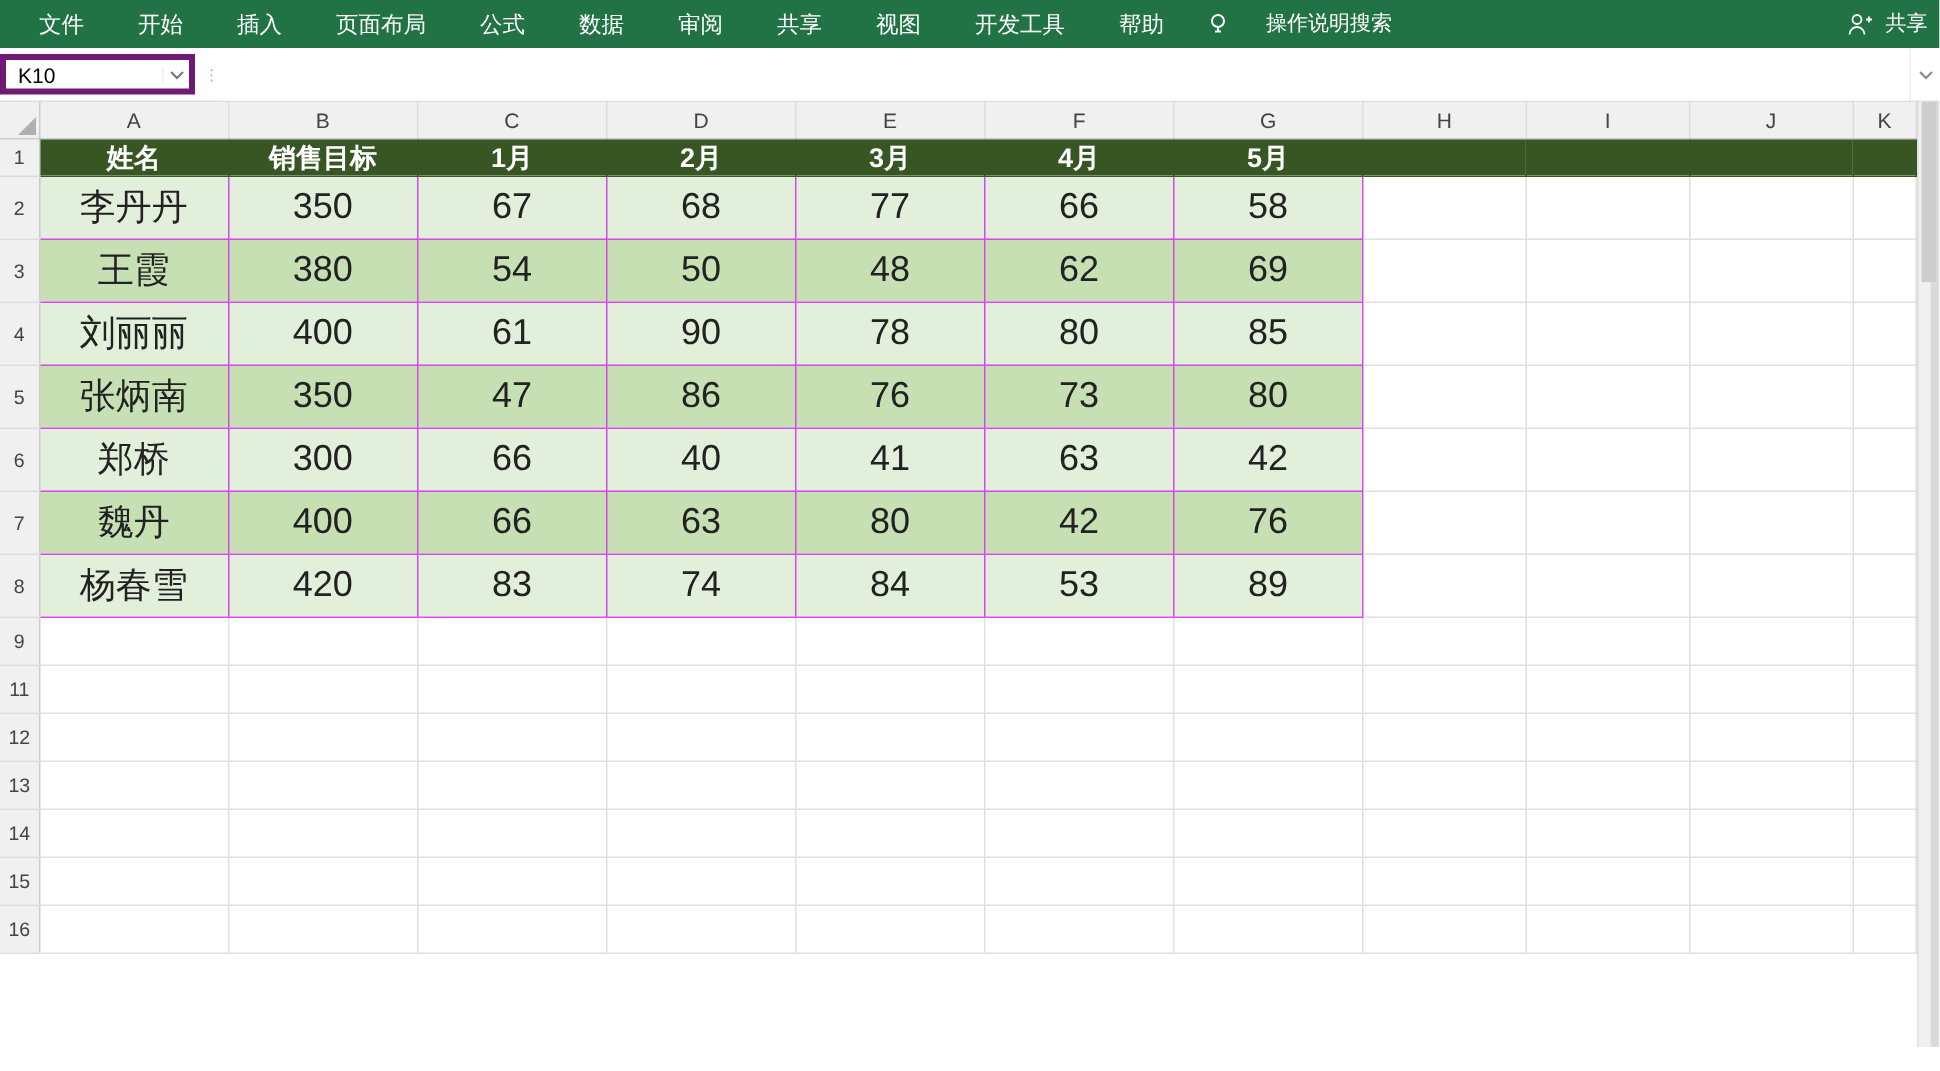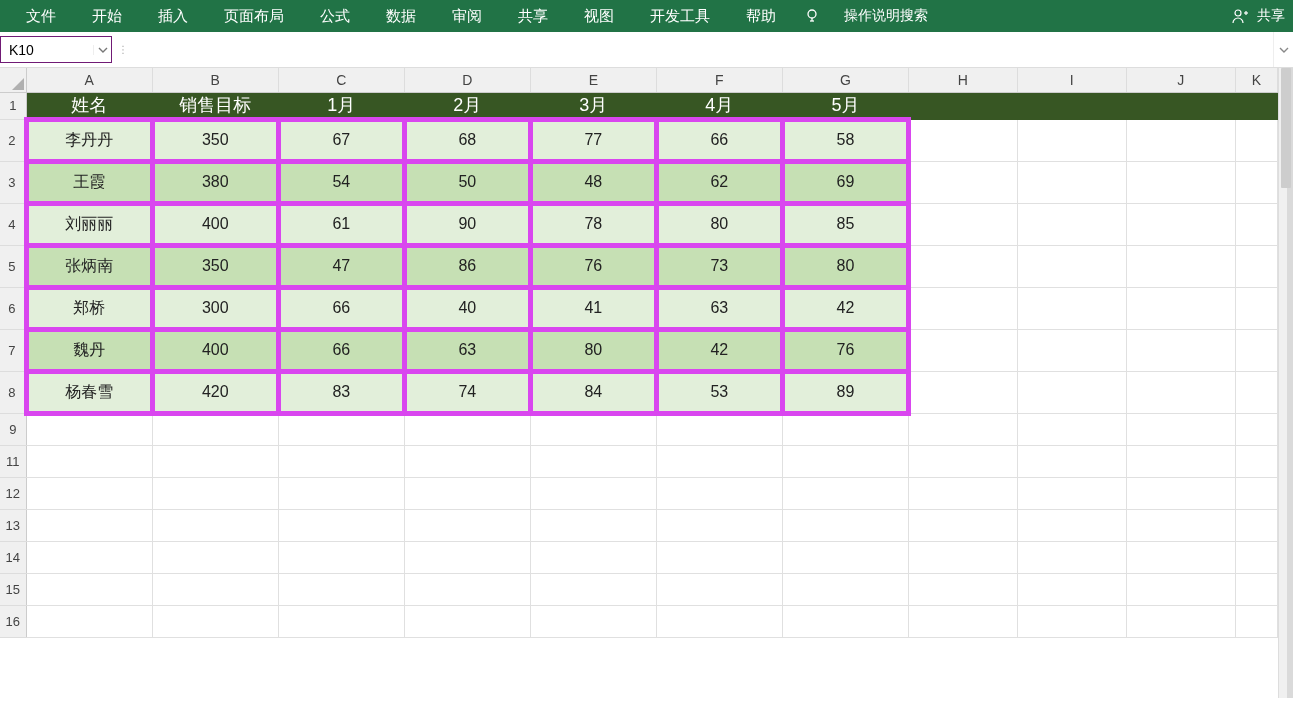--- a/index.html
+++ b/index.html
@@ -7,21 +7,21 @@
   
   
   .ribbon { background: #217346; height: 32px; display: flex; align-items: center; color: #fff; padding: 0 8px; justify-content: space-between; }
   .ribbon-tabs { display: flex; align-items: center; gap: 0; }
   .ribbon-tab { padding: 0 18px; height: 48px; display: flex; align-items: center; cursor: pointer; font-size: 15px; }
   .ribbon-search { display: flex; align-items: center; gap: 24px; margin-left: 10px; cursor: pointer; }
   .ribbon-right { display: flex; align-items: center; gap: 8px; cursor: pointer; }
   
   
   .fbar-row { display: flex; align-items: stretch; height: 36px; border-bottom: 1px solid #ddd; background: #fff; position: relative; }
-  .name-box { width: 112px; display: flex; align-items: center; border: 1px solid #701a75; margin: 4px 4px 4px 0; background: #fff; position: relative; }
+  .name-box { width: 130px; display: flex; align-items: center; border: 4px solid #701a75; margin: 4px 4px 4px 0; background: #fff; position: relative; }
   .name-box-text { flex: 1; padding-left: 8px; font-size: 14px; }
   .name-box-dd { width: 18px; text-align: center; color: #666; border-left: 1px solid #eee; display: flex; align-items: center; justify-content: center; }
   .fbar-grip { width: 14px; display: flex; align-items: center; justify-content: center; color: #aaa; font-size: 10px; }
   .fbar-btns { display: flex; align-items: center; gap: 0; padding: 0 6px; }
   .fbar-btn { width: 36px; height: 36px; display: flex; align-items: center; justify-content: center; color: #bbb; font-size: 16px; cursor: pointer; }
   .fbar-fx { font-style: italic; color: #666; font-size: 15px; }
   .formula-input { flex: 1; border: none; outline: none; padding: 0 6px; font-size: 14px; }
   .fbar-expand { width: 20px; display: flex; align-items: center; justify-content: center; color: #888; cursor: pointer; border-left: 1px solid #eee; }
   
   
@@ -35,22 +35,22 @@
   
   .hdr-corner { background: #f0f0f0; border-right: 1px solid #ccc; border-bottom: 1px solid #ccc; position: relative; }
   .hdr-corner::after { content:""; position:absolute; right:2px; bottom:2px; width:0; height:0; border-style:solid; border-width:0 0 12px 12px; border-color: transparent transparent #b0b0b0 transparent; }
   
   th.colhdr { background: #f0f0f0; border-right: 1px solid #ddd; border-bottom: 1px solid #ccc; font-weight: normal; color: #444; height: 24px; font-size: 14px; }
   th.rowhdr { background: #f0f0f0; border-right: 1px solid #ccc; border-bottom: 1px solid #ddd; font-weight: normal; color: #444; font-size: 13px; text-align: center; }
   
   td.cell { border-right: 1px solid #e0e0e0; border-bottom: 1px solid #e0e0e0; height: 34px; text-align: center; font-size: 16px; color: #222; background:#fff; }
   
   
-  .tbl-header td { background: #375623; color: #fff; font-weight: normal; font-size: 18px; height: 23px; border: 1px solid #375623; }
-  .tbl-row td.in-table { background: #e2efda; border: 5px solid #d946ef; font-size: 16px; height: 42px; }
+  .tbl-header td { background: #375623; color: #fff; font-weight: bold; font-size: 18px; height: 23px; border: 1px solid #375623; }
+  .tbl-row td.in-table { background: #e2efda; border: 1px solid #d946ef; font-size: 24px; height: 42px; }
   .tbl-row.alt td.in-table { background: #c6e0b4; }
   
   .empty-row td.cell { height: 32px; }
   
   .vscroll { width: 17px; background: #f0f0f0; border-left: 1px solid #ddd; position: relative; }
   .vscroll-thumb { position: absolute; top: 0; left: 2px; right: 2px; height: 120px; background: #cdcdcd; border-radius: 1px; }
   .vscroll-strip { position:absolute; right:0; top:0; bottom:0; width:6px; background:#dadada; }
   
   svg { display:block; }
 </style>

